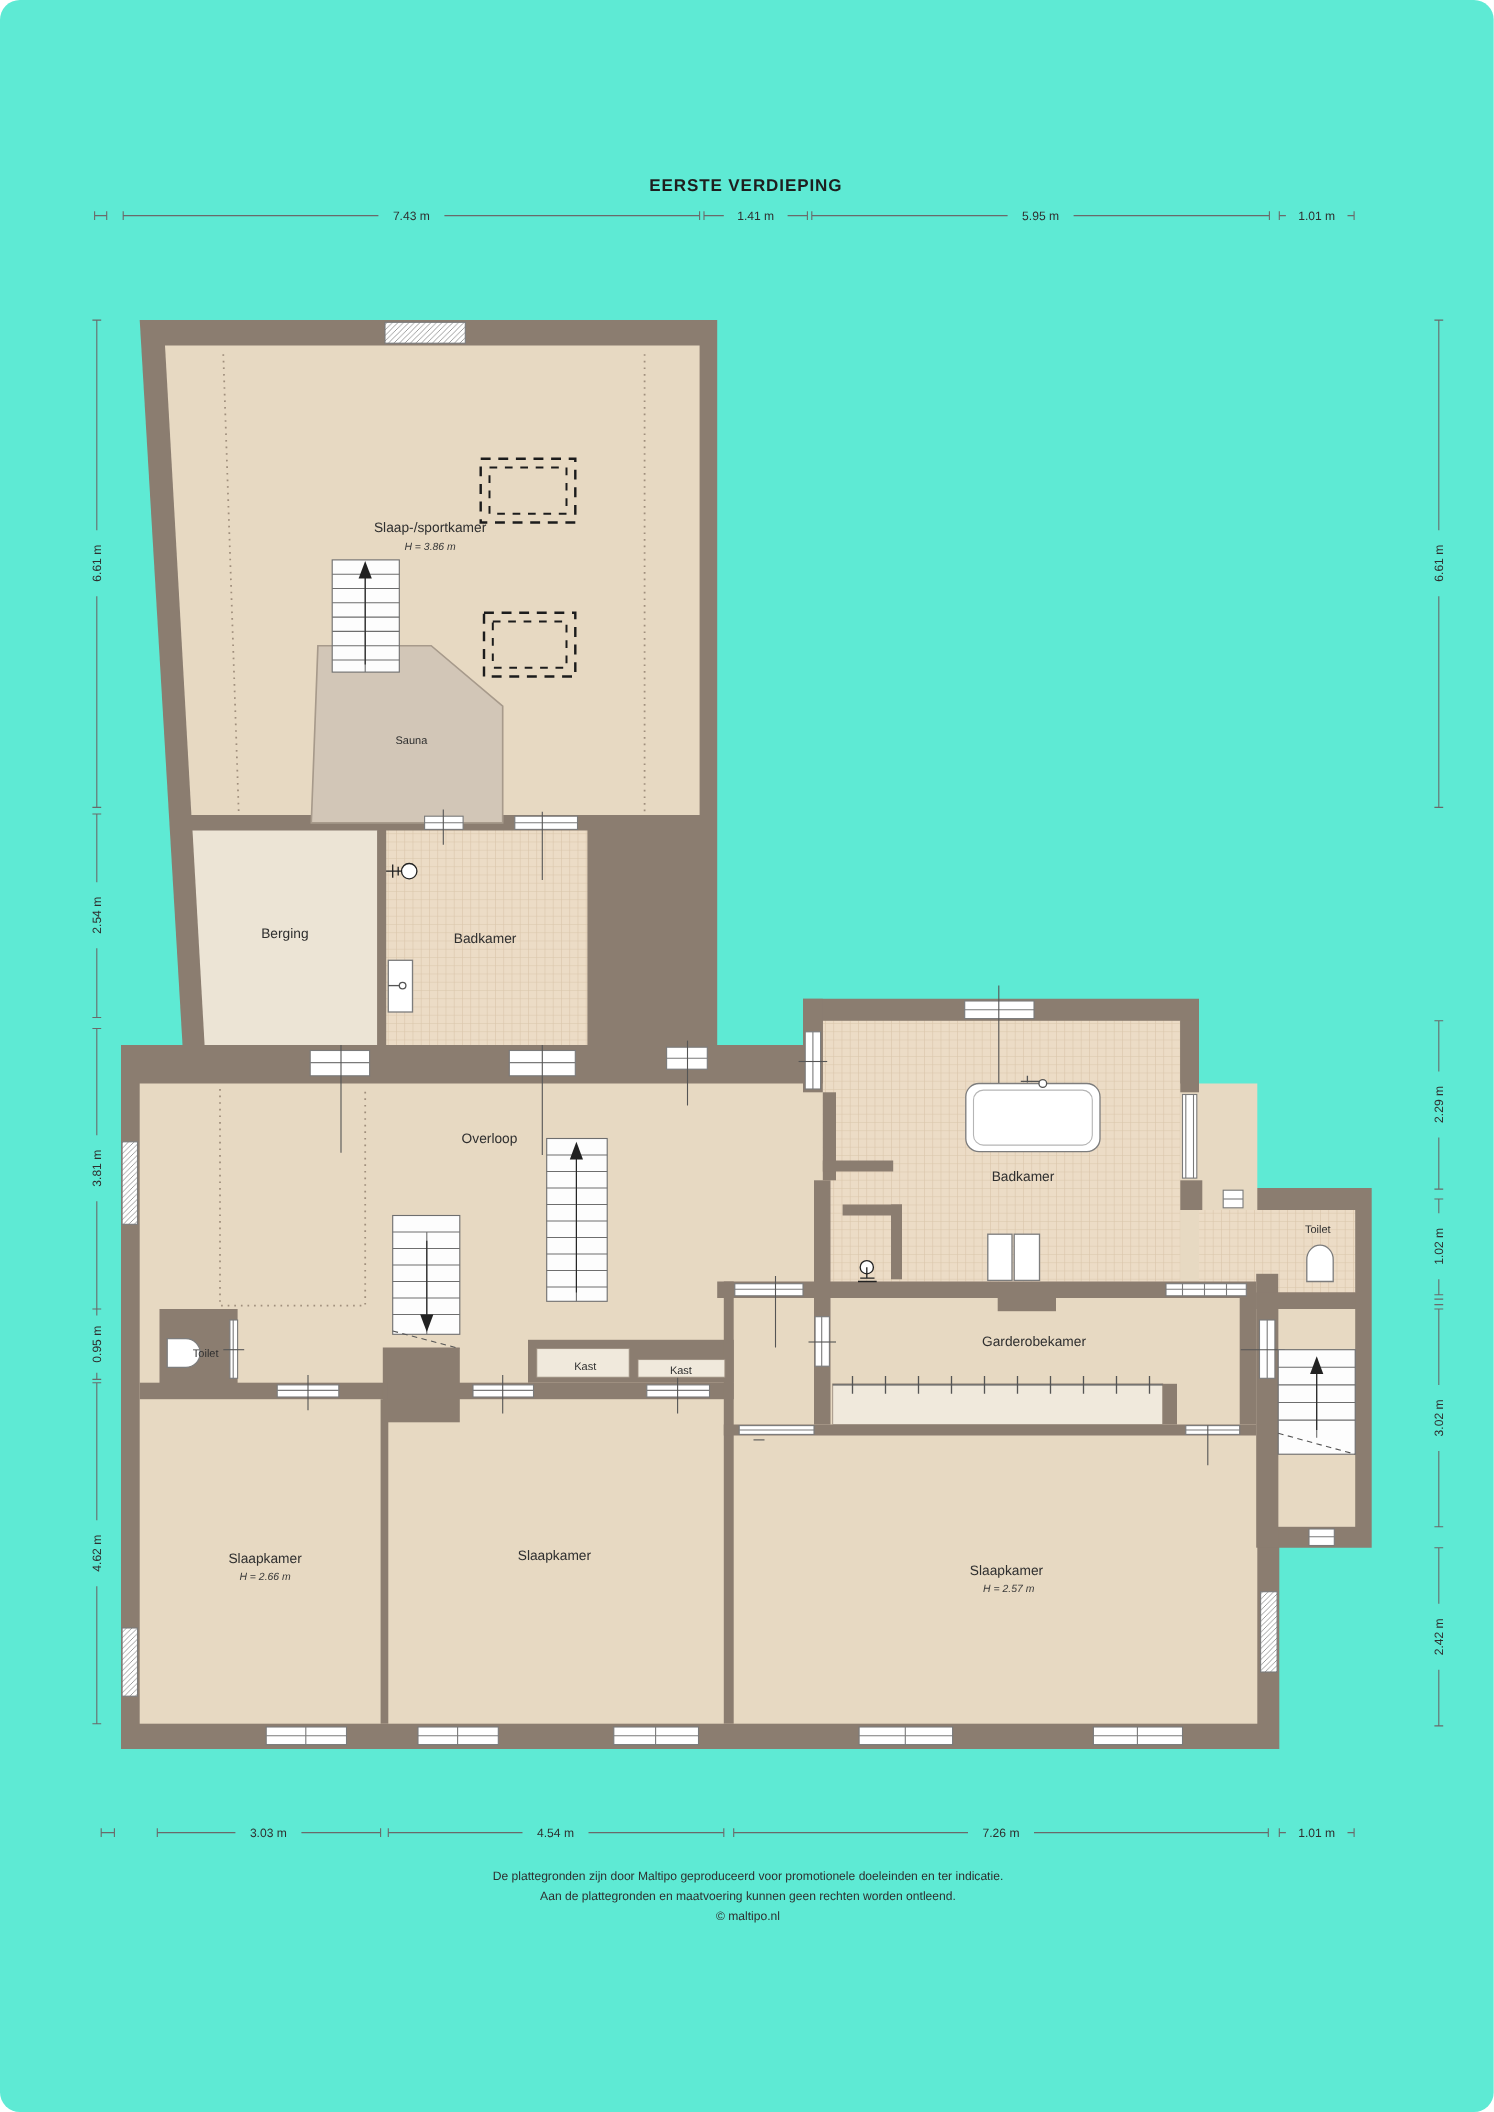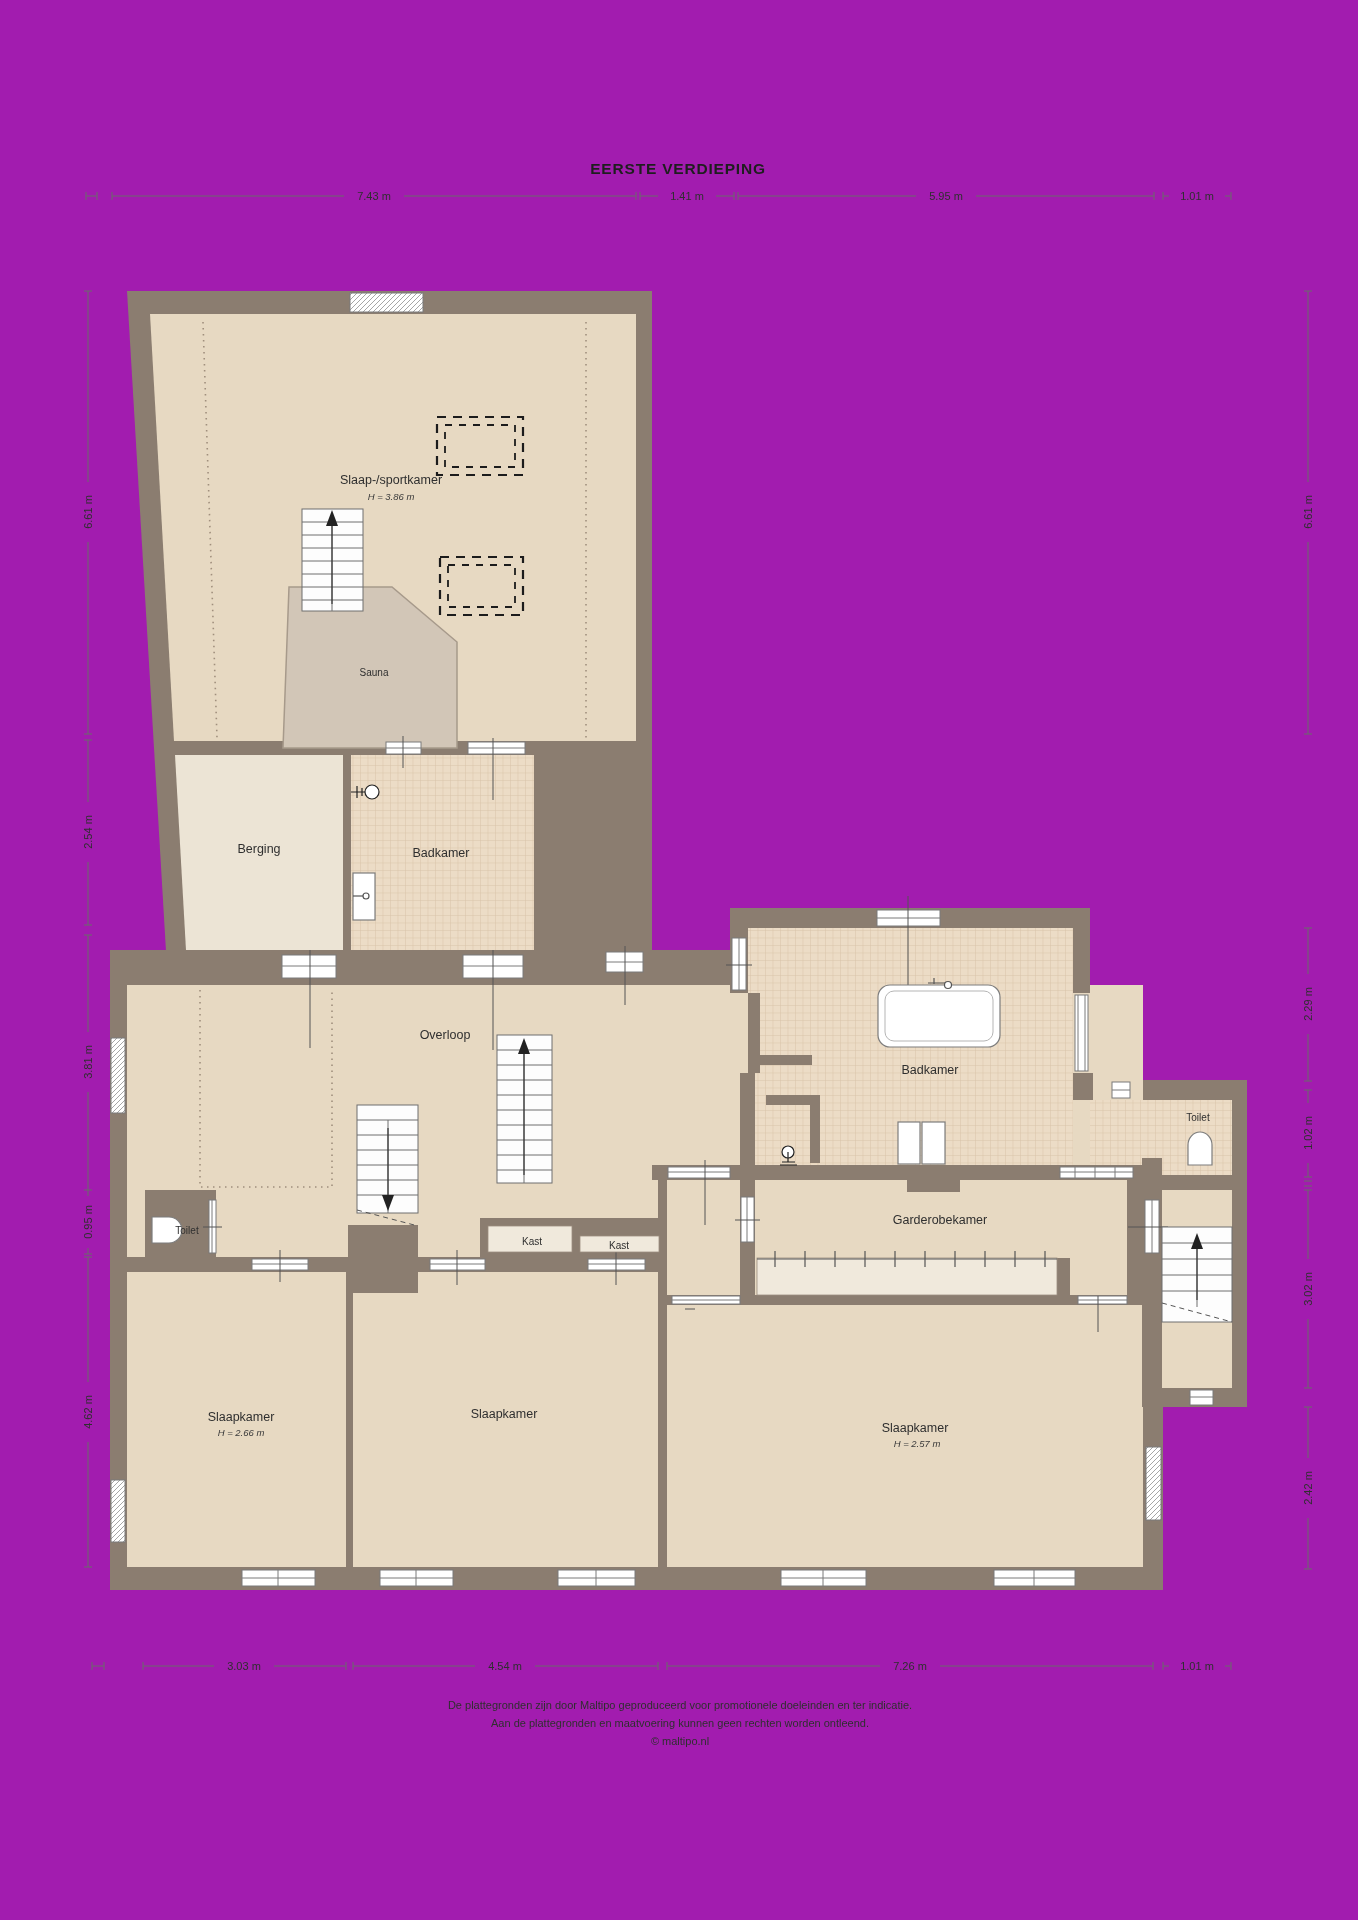--- a/index.html
+++ b/index.html
@@ -1,17 +1,17 @@
 <!DOCTYPE html>
 <html><head>
 <meta charset="utf-8">
 <style>
   html,body{margin:0;padding:0;background:#fff;}
-  .page{position:relative;width:1358px;height:1920px;background:#a21caf;overflow:hidden;
-        font-family:"Liberation Sans",sans-serif;}
+  .page{position:relative;width:1358px;height:1920px;background:#5eead4;overflow:hidden;
+        font-family:"Liberation Sans",sans-serif;border-radius:18px;}
   svg{position:absolute;left:0;top:0;}
   text{font-family:"Liberation Sans",sans-serif;fill:#2f2f2f;}
   .title{font-size:15.5px;letter-spacing:.8px;font-weight:600;fill:#1e1e1e;}
   .room{font-size:12.5px;}
   .room-sm{font-size:10px;}
   .hlabel{font-size:9.5px;font-style:italic;fill:#3a3a3a;}
   .dim{font-size:11px;fill:#333;}
   .footer{font-size:11px;fill:#2e2e2e;}
 </style>
 </head>

